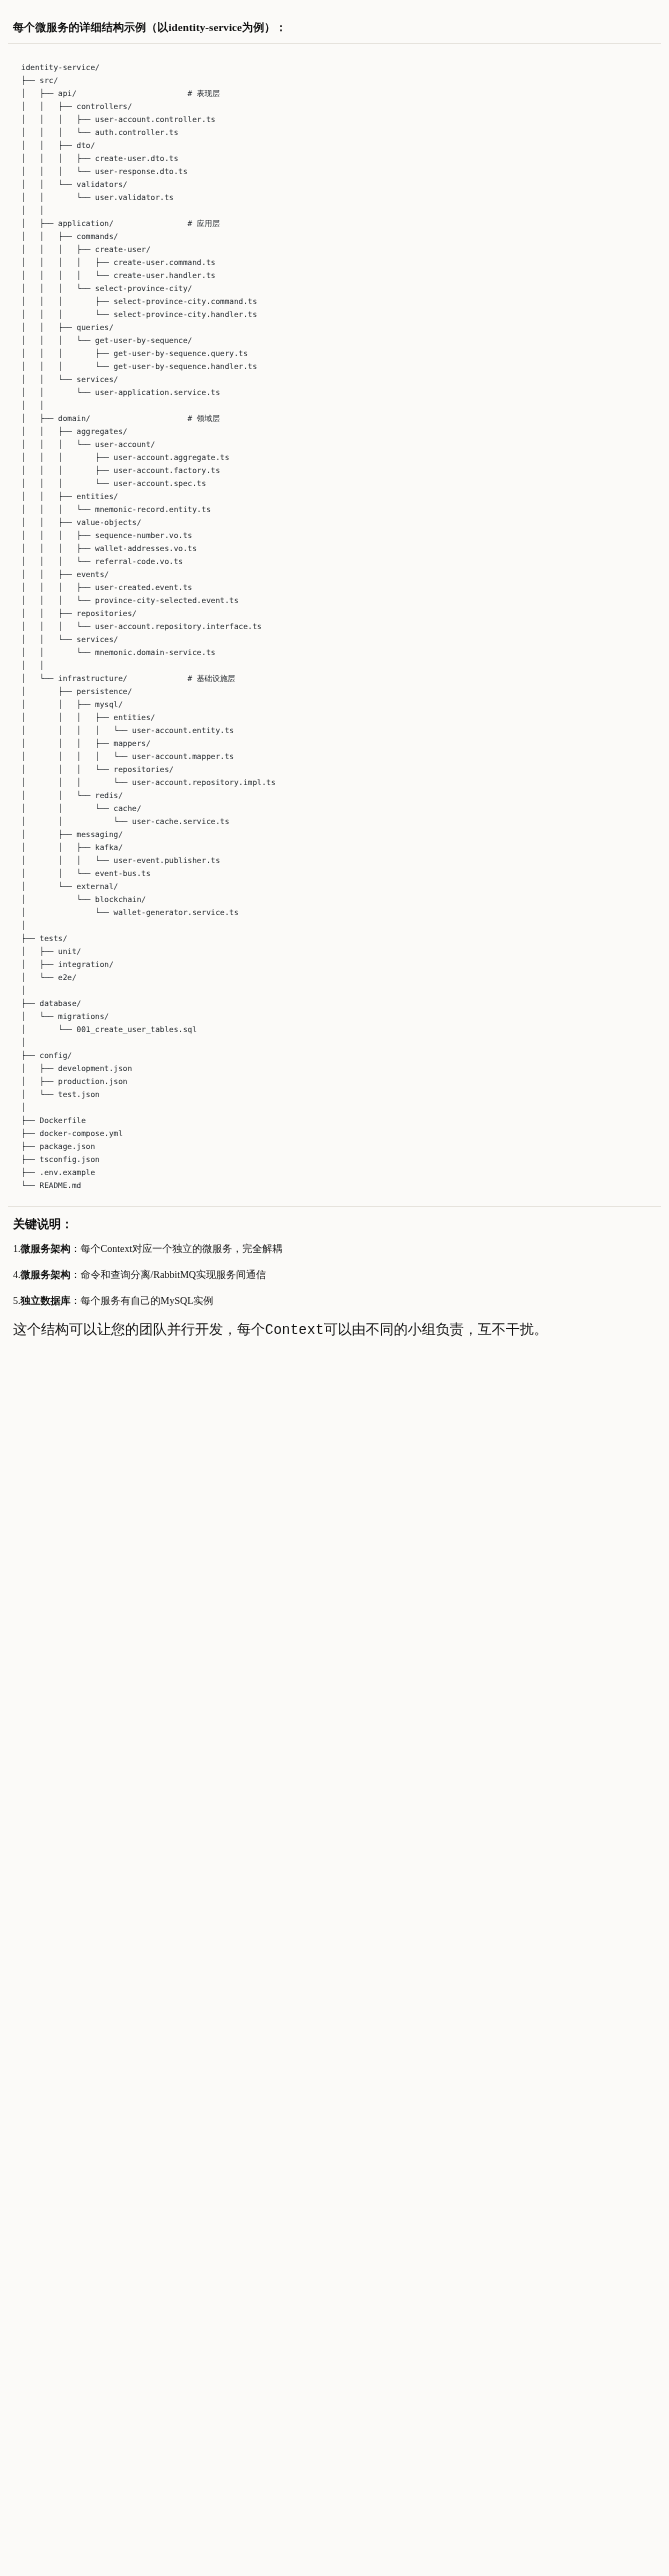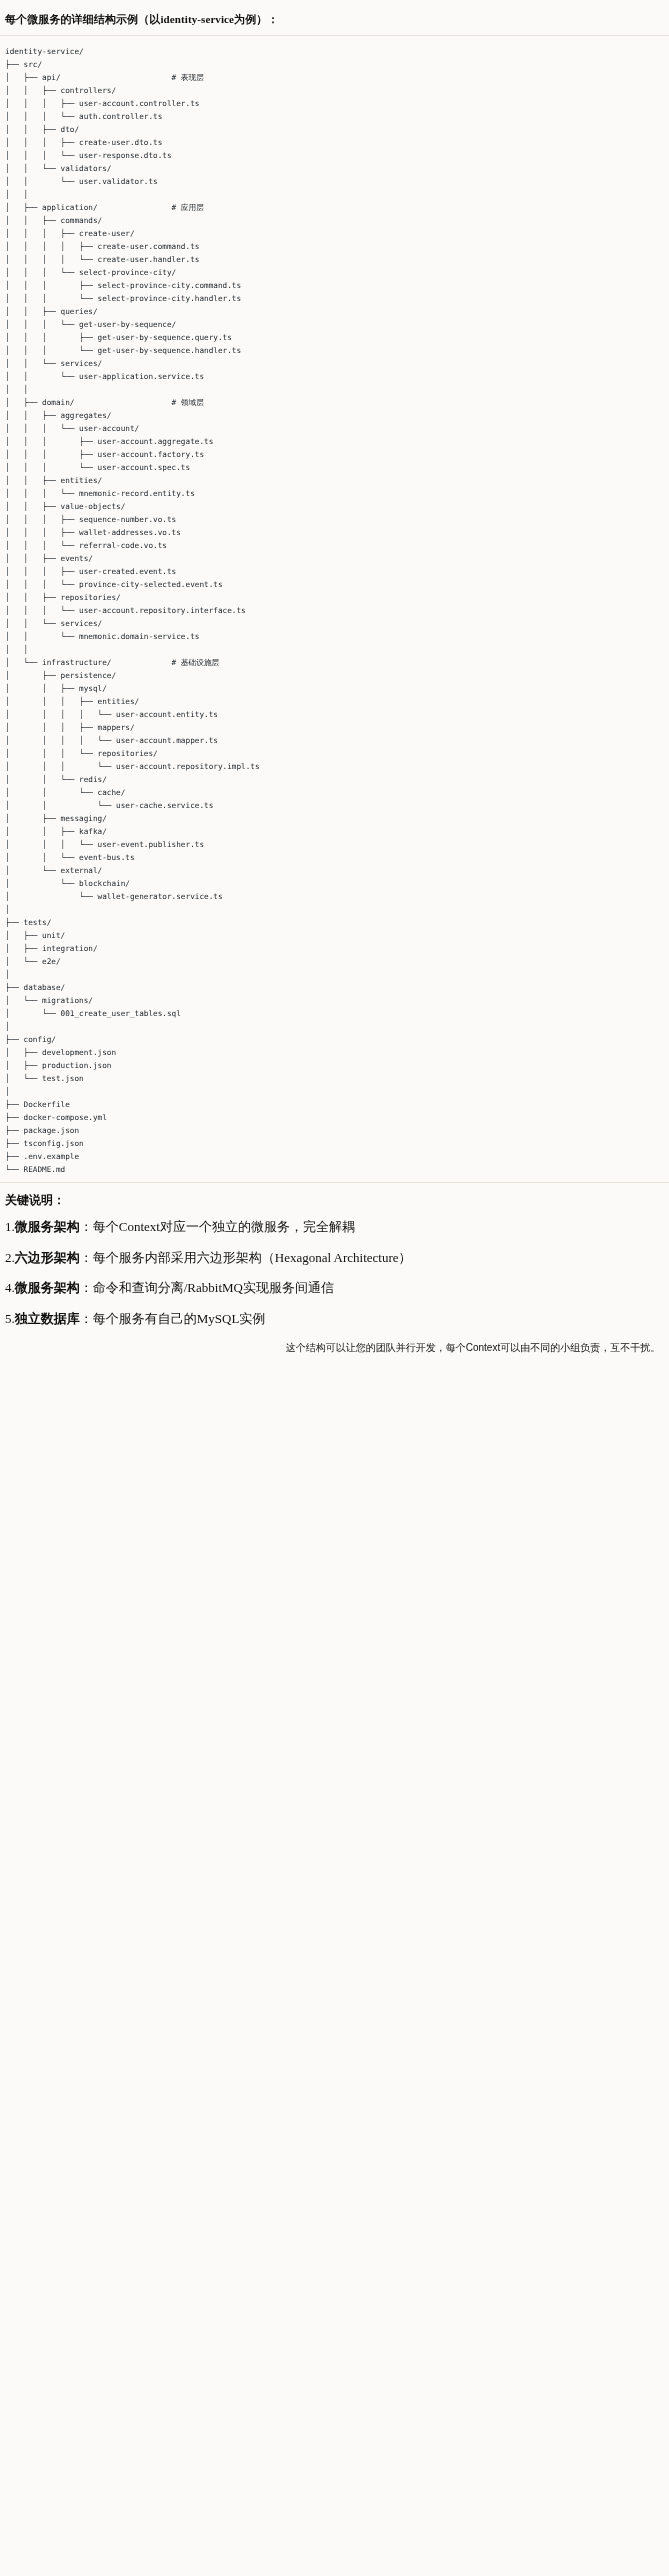--- a/index.html
+++ b/index.html
@@ -11,21 +11,21 @@
   body {
     width: 669px;
     font-family: "Liberation Sans", sans-serif;
     color: #1b1b1b;
     -webkit-font-smoothing: antialiased;
   }
   .page {
     width: 669px;
     box-sizing: border-box;
     background: #fbfaf8;
-    padding: 0;
+    padding: 8px;
   }
   
   .doc-title {
     font-family: "Liberation Serif", "DejaVu Serif", serif;
     font-weight: bold;
     font-size: 11px;
     line-height: 1.5;
     color: #111111;
     padding: 10.6px 8.8px 8.1px 5px;
     margin: 0;
@@ -35,21 +35,21 @@
     height: 0.6px;
     background: #e6e3dd;
     border: 0;
     margin: 0;
     width: 100%;
   }
   
   .tree-block {
     background: #fbfaf8;
     padding: 8.8px 5px 6.3px 5px;
-    margin: 0;
+    margin: 8px;
   }
   pre.tree {
     font-family: "DejaVu Sans Mono", "Liberation Mono", monospace;
     font-size: 7.7px;
     line-height: 13px;
     color: #24292e;
     margin: 0;
     padding: 0;
     white-space: pre;
     tab-size: 4;
@@ -67,43 +67,42 @@
     margin: 7.5px 0 7.5px 0;
   }
   ol.key-list {
     margin: 0;
     padding: 0;
     list-style: none;
     counter-reset: keyitem;
   }
   ol.key-list li {
     font-family: "Liberation Serif", "DejaVu Serif", serif;
-    font-size: 13px;
+    font-size: 10px;
     line-height: 1.55;
     color: #111111;
     margin: 0 0 10.6px 0;
     counter-increment: keyitem;
   }
   ol.key-list li .num {
     font-weight: normal;
   }
   ol.key-list li .term {
     font-weight: bold;
   }
   ol.key-list li .sep,
   ol.key-list li .desc {
     font-weight: normal;
   }
   .closing {
-    font-family: Liberation Sans, sans-serif;
-    font-size: 10px;
+    font-family: Liberation Mono, monospace;
+    font-size: 14px;
     line-height: 1.6;
     color: #111111;
     margin: 8.8px 0 6.3px 0;
-    text-align: right;
   }
 </style>
 </head>
 <body>
 
 <div class="page">
 
   <h1 class="doc-title">每个微服务的详细结构示例（以identity-service为例）：</h1>
 
   <hr class="rule">
@@ -201,23 +200,20 @@
   <hr class="rule">
 
   <div class="notes">
     <div class="notes-title">关键说明：</div>
 
     <ol class="key-list">
       <li>
         <span class="num">1.</span><span class="term">微服务架构</span><span class="sep">：</span><span class="desc">每个Context对应一个独立的微服务，完全解耦</span>
       </li>
       <li>
-        <span class="num">2.</span><span class="term">六边形架构</span><span class="sep">：</span><span class="desc">每个服务内部采用六边形架构（Hexagonal Architecture）</span>
-      </li>
-      <li>
         <span class="num">4.</span><span class="term">微服务架构</span><span class="sep">：</span><span class="desc">命令和查询分离/RabbitMQ实现服务间通信</span>
       </li>
       <li>
         <span class="num">5.</span><span class="term">独立数据库</span><span class="sep">：</span><span class="desc">每个服务有自己的MySQL实例</span>
       </li>
     </ol>
 
     <div class="closing">这个结构可以让您的团队并行开发，每个Context可以由不同的小组负责，互不干扰。</div>
   </div>
 

